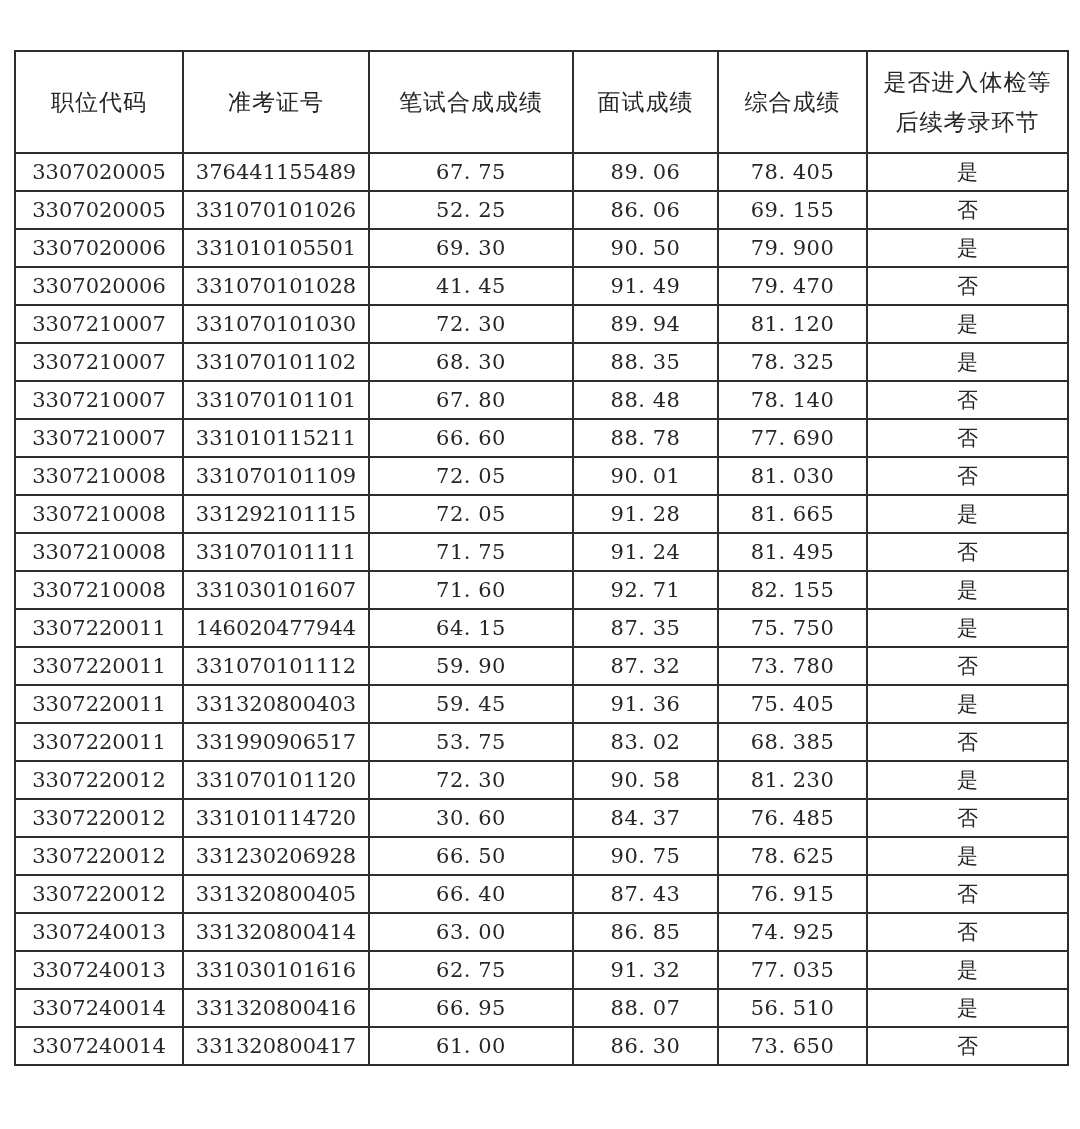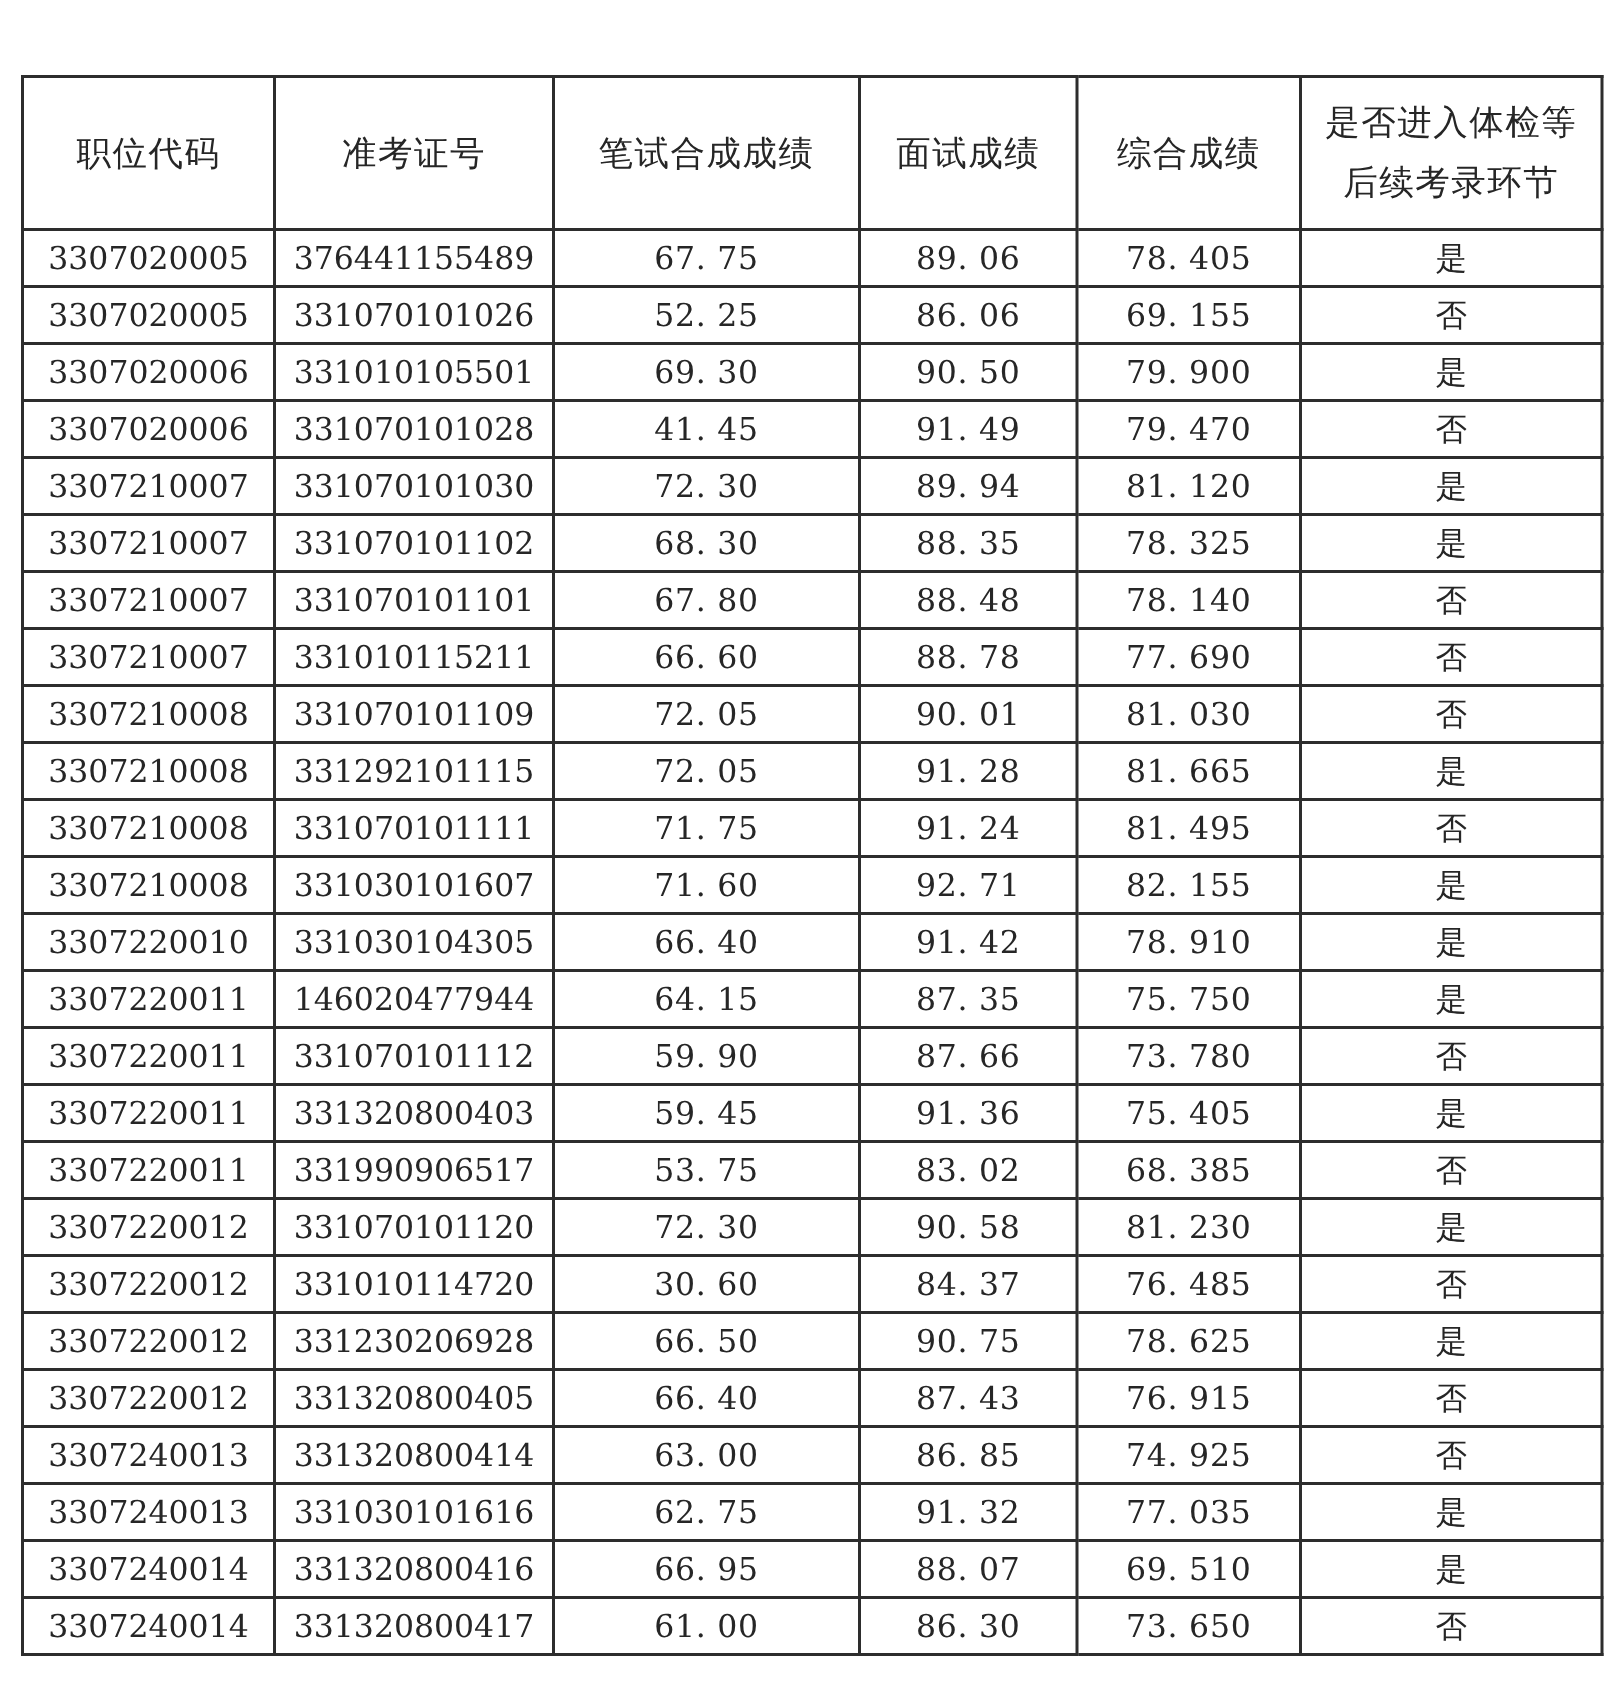--- a/index.html
+++ b/index.html
@@ -167,40 +167,32 @@
         </tr>
         <tr>
           <td>3307210008</td>
           <td>331030101607</td>
           <td class="num">71. 60</td>
           <td class="num">92. 71</td>
           <td class="num">82. 155</td>
           <td>是</td>
         </tr>
         <tr>
-          <td>3307220010</td>
-          <td>331030104305</td>
-          <td class="num">66. 40</td>
-          <td class="num">91. 42</td>
-          <td class="num">78. 910</td>
-          <td>是</td>
-        </tr>
-        <tr>
           <td>3307220011</td>
           <td>146020477944</td>
           <td class="num">64. 15</td>
           <td class="num">87. 35</td>
           <td class="num">75. 750</td>
           <td>是</td>
         </tr>
         <tr>
           <td>3307220011</td>
           <td>331070101112</td>
           <td class="num">59. 90</td>
-          <td class="num">87. 66</td>
+          <td class="num">87. 32</td>
           <td class="num">73. 780</td>
           <td>否</td>
         </tr>
         <tr>
           <td>3307220011</td>
           <td>331320800403</td>
           <td class="num">59. 45</td>
           <td class="num">91. 36</td>
           <td class="num">75. 405</td>
           <td>是</td>
@@ -259,21 +251,21 @@
           <td class="num">62. 75</td>
           <td class="num">91. 32</td>
           <td class="num">77. 035</td>
           <td>是</td>
         </tr>
         <tr>
           <td>3307240014</td>
           <td>331320800416</td>
           <td class="num">66. 95</td>
           <td class="num">88. 07</td>
-          <td class="num">69. 510</td>
+          <td class="num">56. 510</td>
           <td>是</td>
         </tr>
         <tr>
           <td>3307240014</td>
           <td>331320800417</td>
           <td class="num">61. 00</td>
           <td class="num">86. 30</td>
           <td class="num">73. 650</td>
           <td>否</td>
         </tr>

